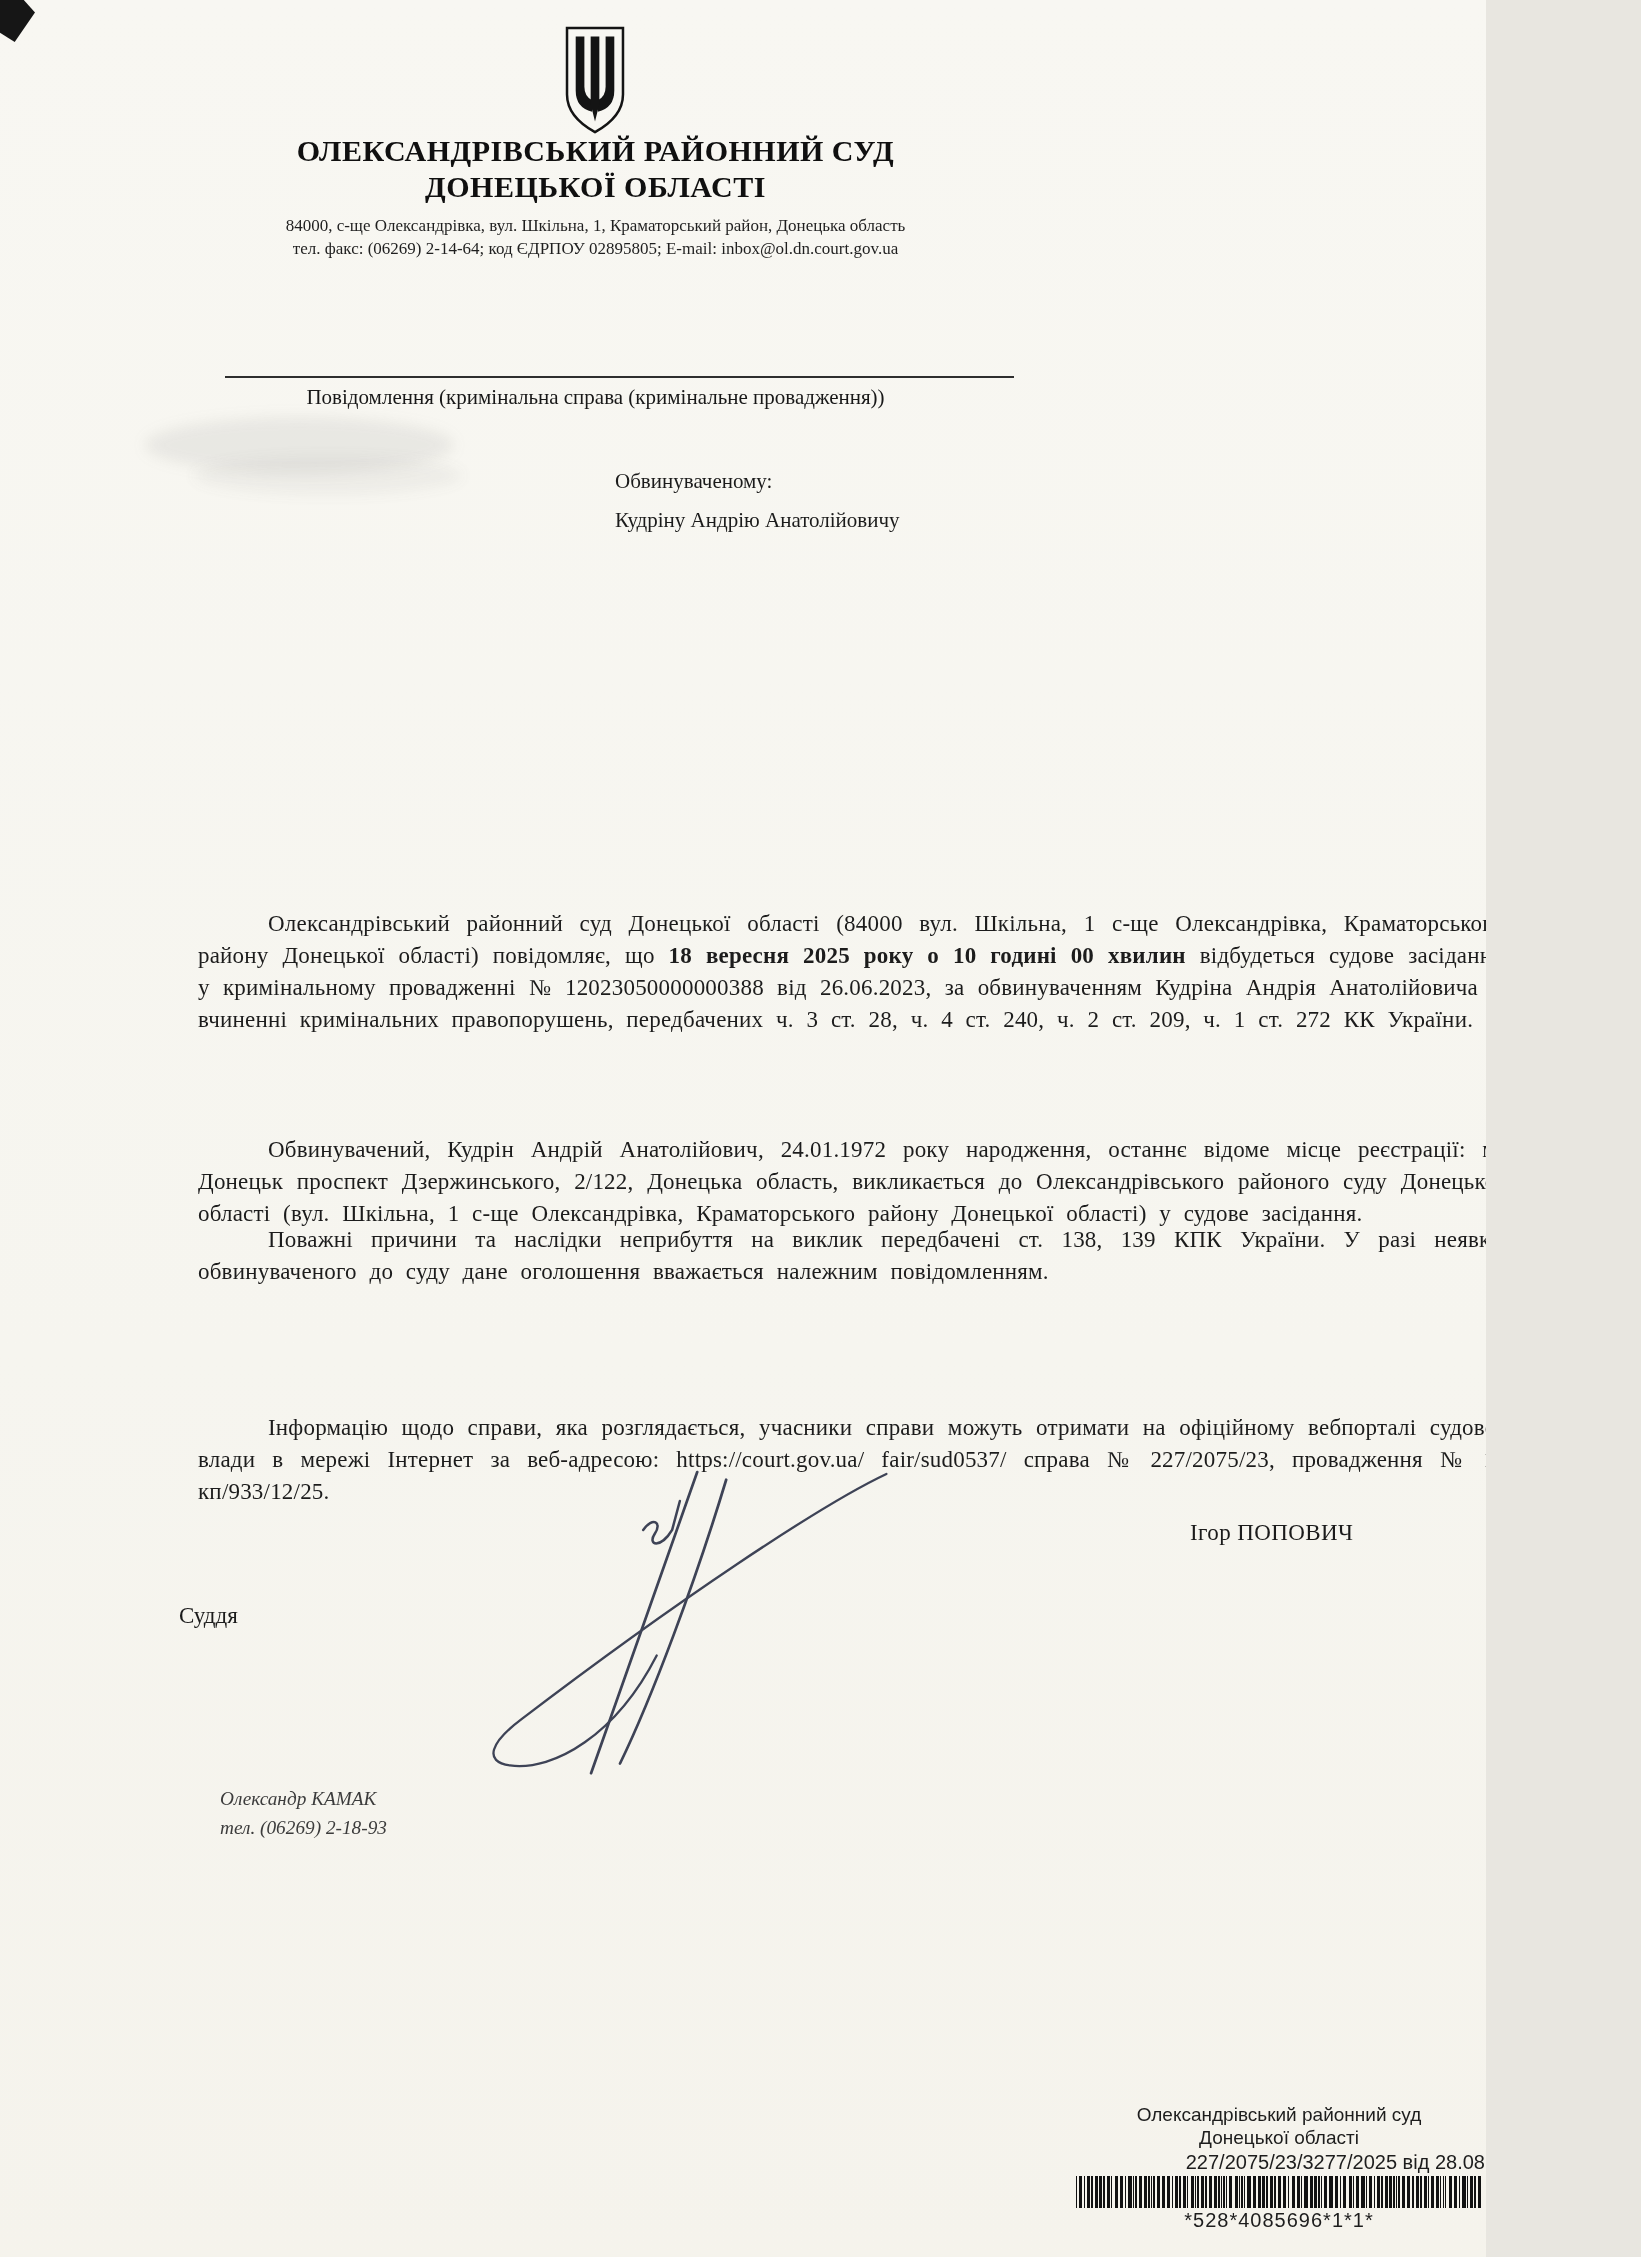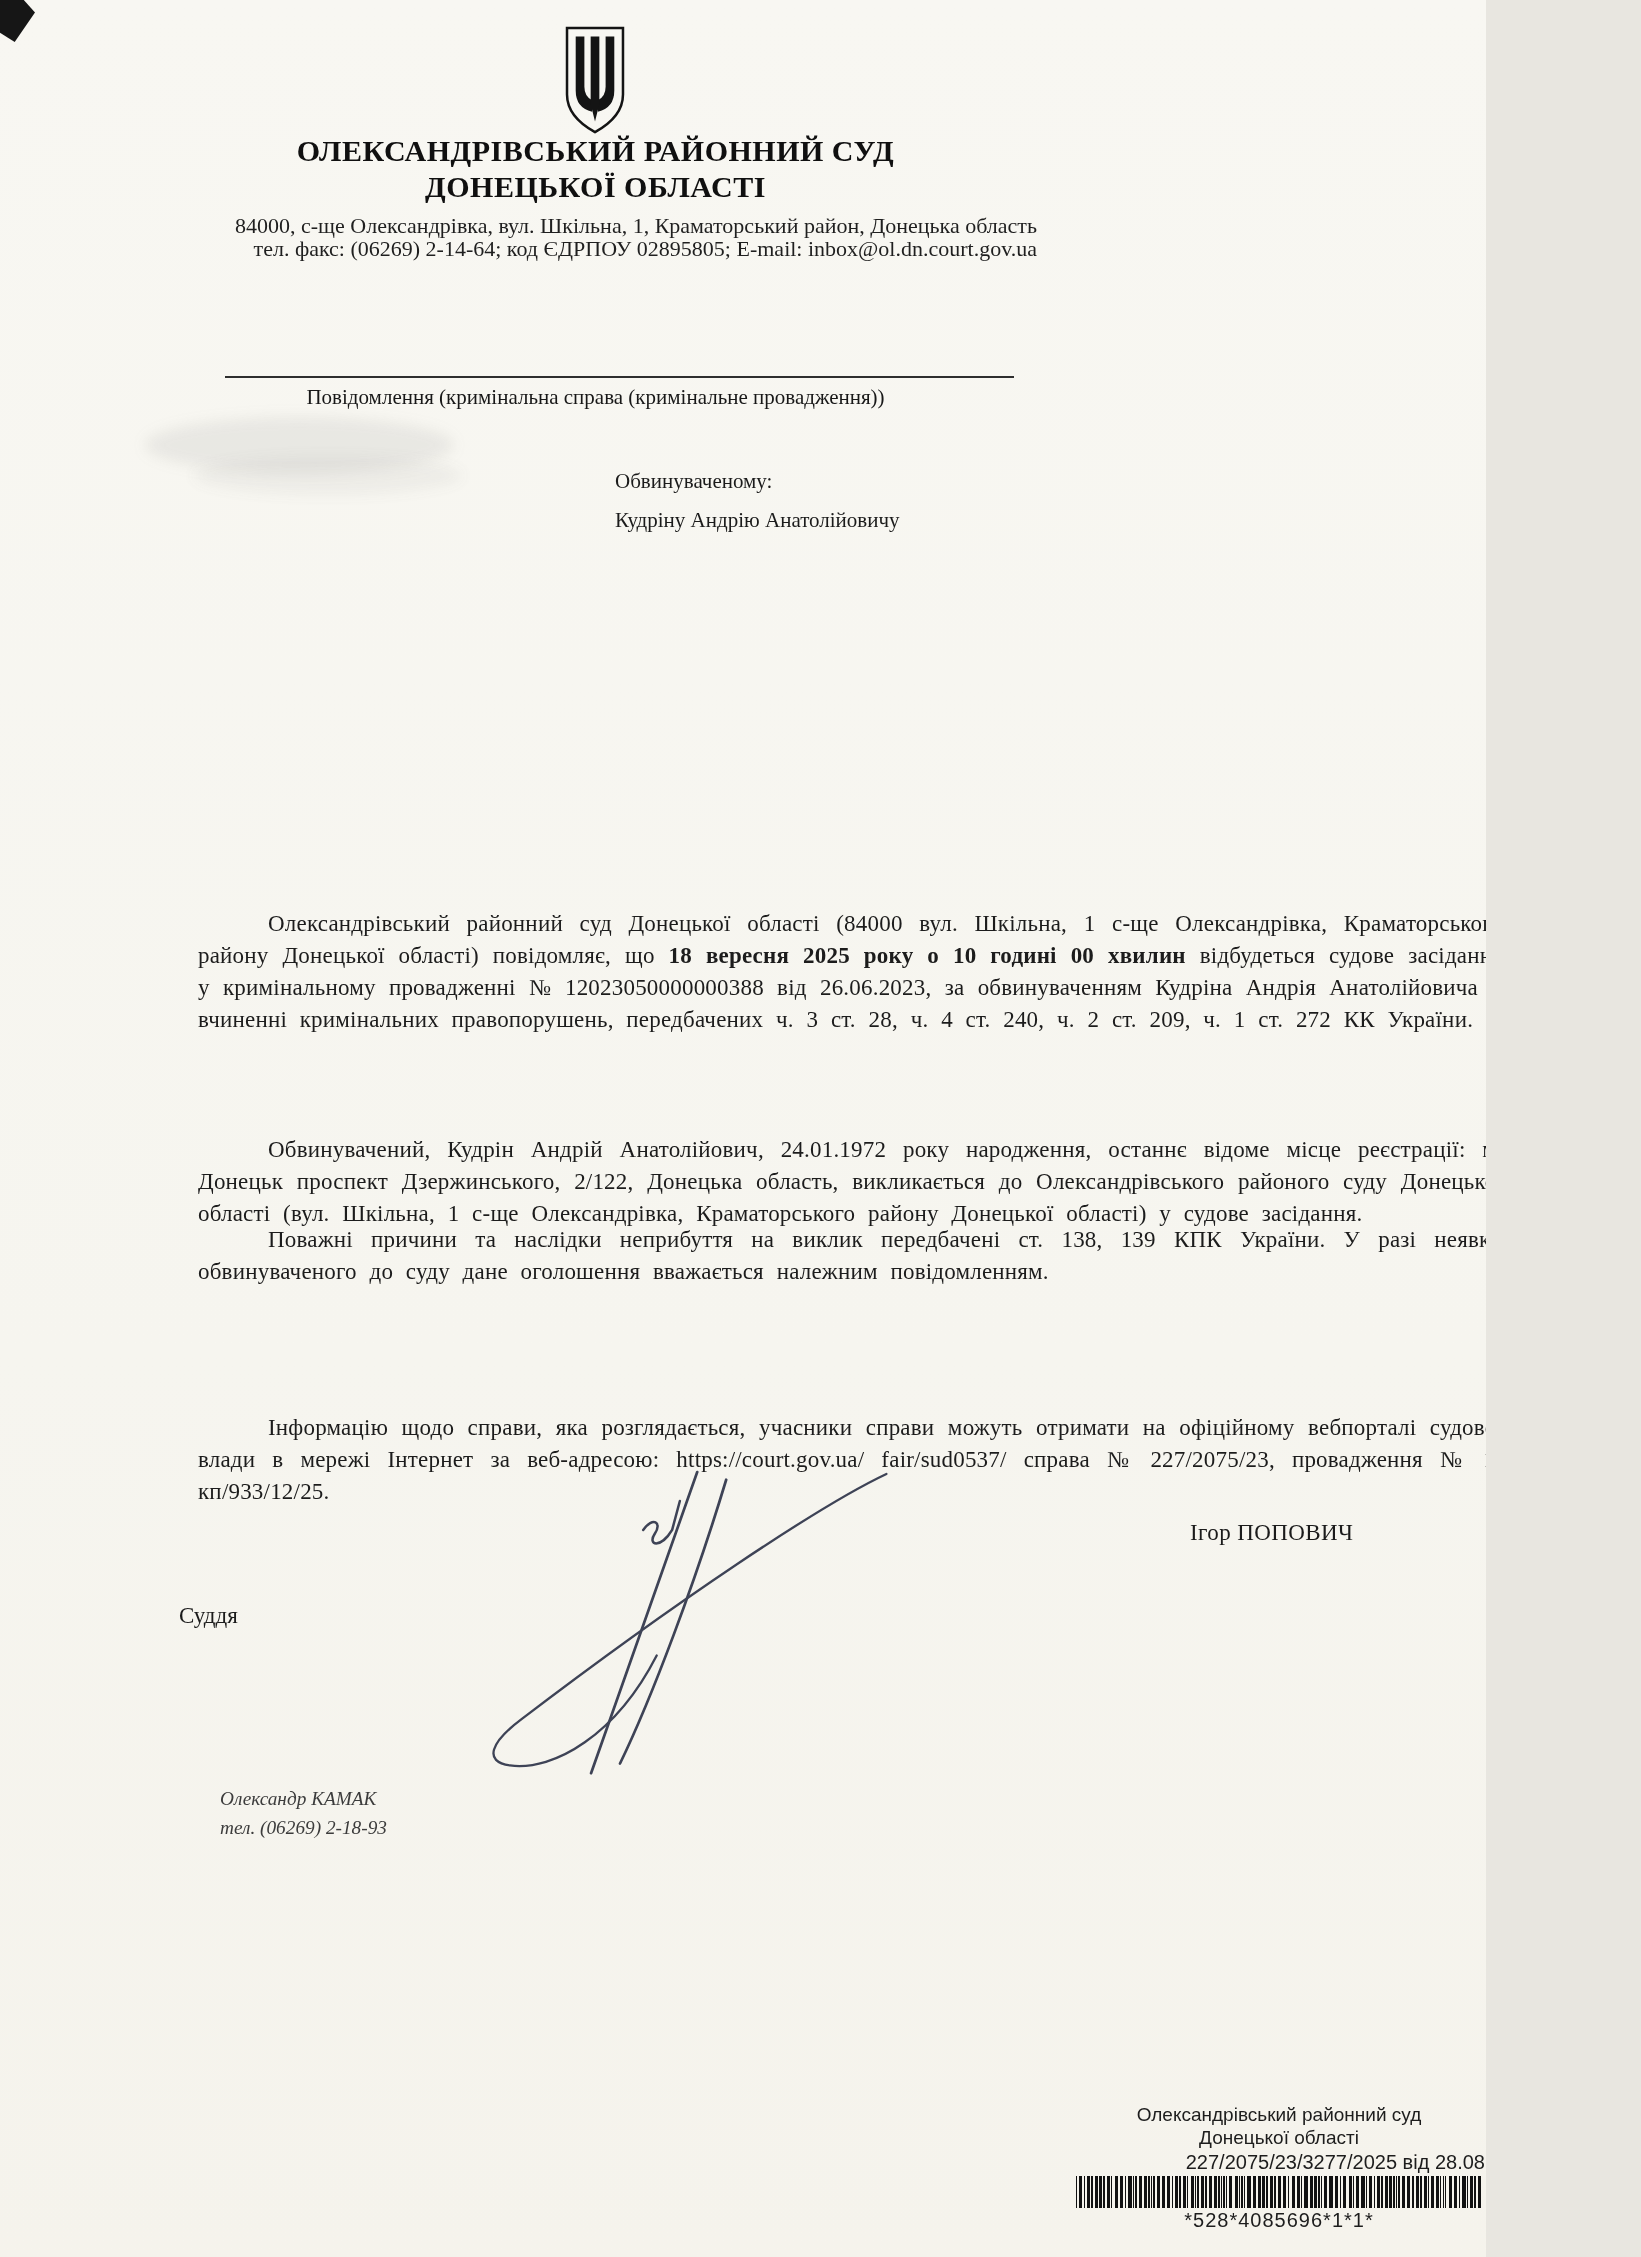--- a/index.html
+++ b/index.html
@@ -12,21 +12,21 @@
     overflow:hidden;
   }
   .abs{position:absolute;}
   .corner-mark{
     left:0;top:0;width:35px;height:42px;background:#161616;
     clip-path:polygon(0 0,68% 0,100% 30%,42% 100%,0 78%);
   }
   .smudge{border-radius:50%;filter:blur(6.8px);background:rgba(110,110,110,.10);}
   .header-block{left:154px;top:133px;width:883px;text-align:center;}
   .court-line{font-size:30px;font-weight:bold;letter-spacing:0.5px;color:#101010;line-height:36px;}
-  .addr{font-size:22px;line-height:23px;color:#1f1f1f;text-align:right;}
+  .addr{font-size:17px;line-height:23px;color:#1f1f1f;}
   .addr-gap{margin-top:8.7px;}
   .rule{left:225px;top:376px;width:789px;height:1.9px;background:#2e2e2e;}
   .doc-title{left:154px;top:385px;width:883px;text-align:center;font-size:21px;color:#181818;}
   .addressee{left:615px;top:462px;font-size:21px;line-height:39px;}
   .dateblock{left:214px;top:608px;font-size:23px;line-height:37px;}
   .pub{left:222px;top:760px;font-size:22px;line-height:36px;}
   .para{
     left:198px;width:1305px;
     font-size:23px;line-height:32px;
     text-align:justify;text-indent:70px;word-spacing:6.8px;letter-spacing:0.2px;

